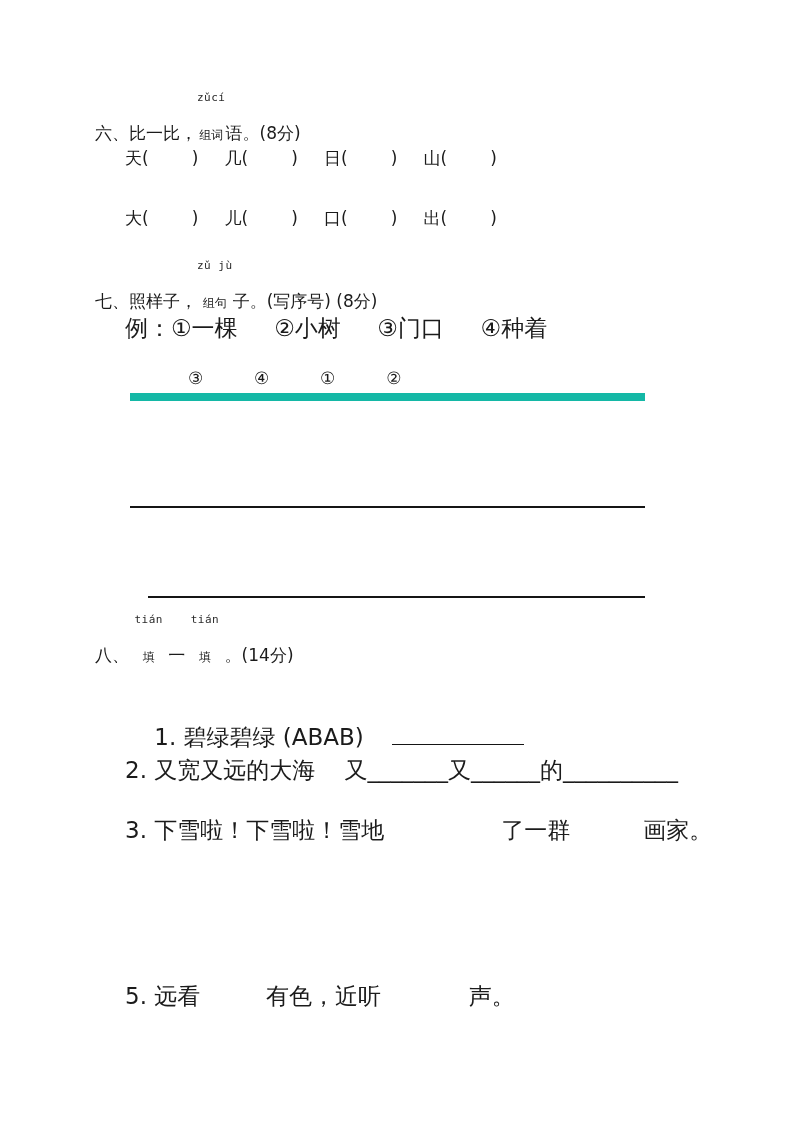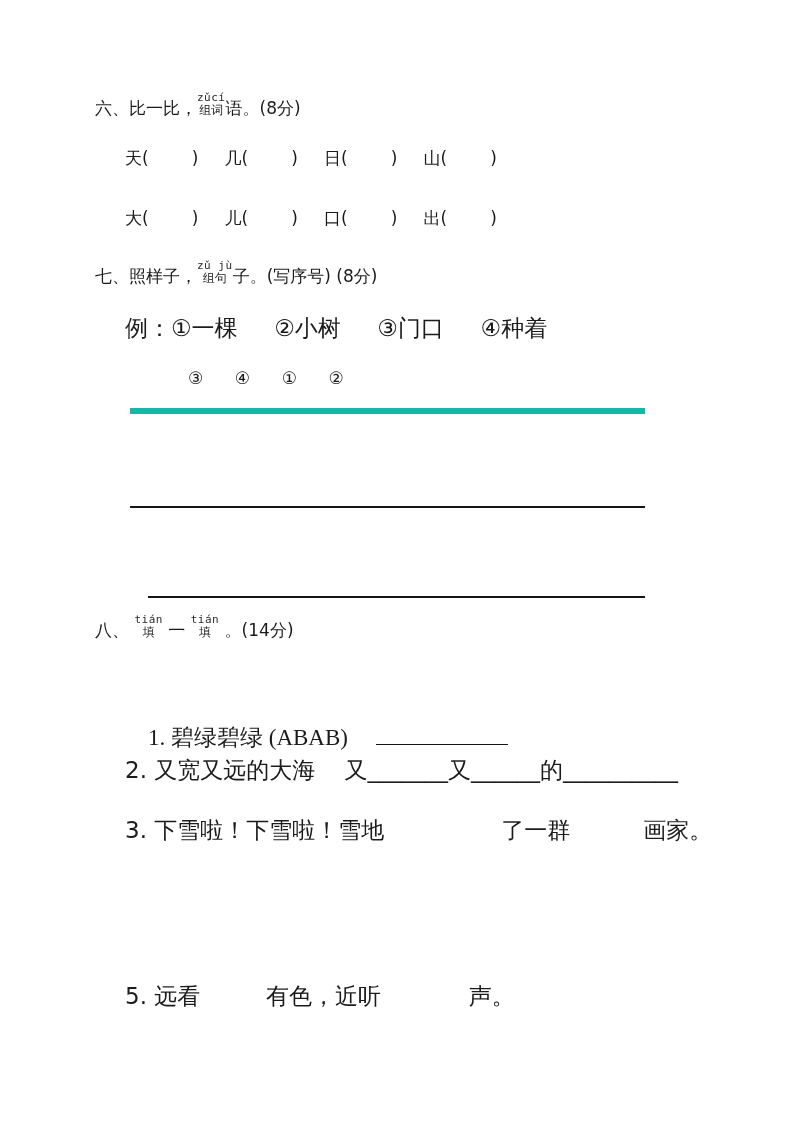--- a/index.html
+++ b/index.html
@@ -9,32 +9,32 @@
     background:#ffffff;
     margin:0 auto;
     font-family:"DejaVu Sans", sans-serif;
     color:#1b1b1b;
     overflow:hidden;
   }
   .abs{position:absolute;white-space:pre;}
   .line-text{font-size:23px;line-height:1.35;}
   .heading{display:flex;align-items:flex-end;font-size:17px;line-height:1.2;}
   .heading > span{white-space:pre;}
-  .rubywrap{display:inline-flex;flex-direction:column;align-items:center;line-height:1.1;}
+  .rubywrap{display:inline-flex;flex-direction:column;align-items:center;line-height:1.1;gap:25px;}
   .pinyin{
     font-family:"DejaVu Sans Mono", monospace;
     font-size:11px;line-height:1.1;letter-spacing:0.5px;color:#2a2a2a;
   }
   .rbase{font-size:12px;line-height:1.15;white-space:pre;}
   .word-row{display:flex;gap:26px;font-size:17px;}
   .word-row > span{white-space:pre;}
   .answer-strip{
-    border-bottom:6px solid #14b8a6;
-    padding:0 0 20px 58px;
-    font-size:17px;letter-spacing:2px;
+    border-bottom:8px solid #14b8a6;
+    padding:0 0 4px 58px;
+    font-size:17px;letter-spacing:2px;font-family:Liberation Mono, monospace;
   }
   .rule-line{border-top:2px solid #151515;height:0;}
   .inline-blank{
     display:inline-block;width:132px;height:1em;
     border-bottom:1.6px solid #151515;margin-left:28px;
     vertical-align:baseline;
   }
 </style>
 </head>
 <body>
@@ -88,21 +88,21 @@
       <span class="rbase">填</span>
     </span>
     <span> 一 </span>
     <span class="rubywrap">
       <span class="pinyin">tián</span>
       <span class="rbase">填</span>
     </span>
     <span> 。(14分)</span>
   </div>
 
-  <div class="abs line-text" style="left:125px;top:690px;font-family:Liberation Serif, serif;">
+  <div class="abs line-text" style="left:125px;top:690px;">
     <span>1. 碧绿碧绿 (ABAB)</span><span class="inline-blank"></span>
   </div>
 
   <div class="abs line-text" style="left:125px;top:755px;">2. 又宽又远的大海    又_______又______的__________</div>
 
   <div class="abs line-text" style="left:125px;top:815px;">3. 下雪啦！下雪啦！雪地                了一群          画家。</div>
 
 
   <div class="abs line-text" style="left:125px;top:981px;">5. 远看         有色，近听            声。</div>
 

